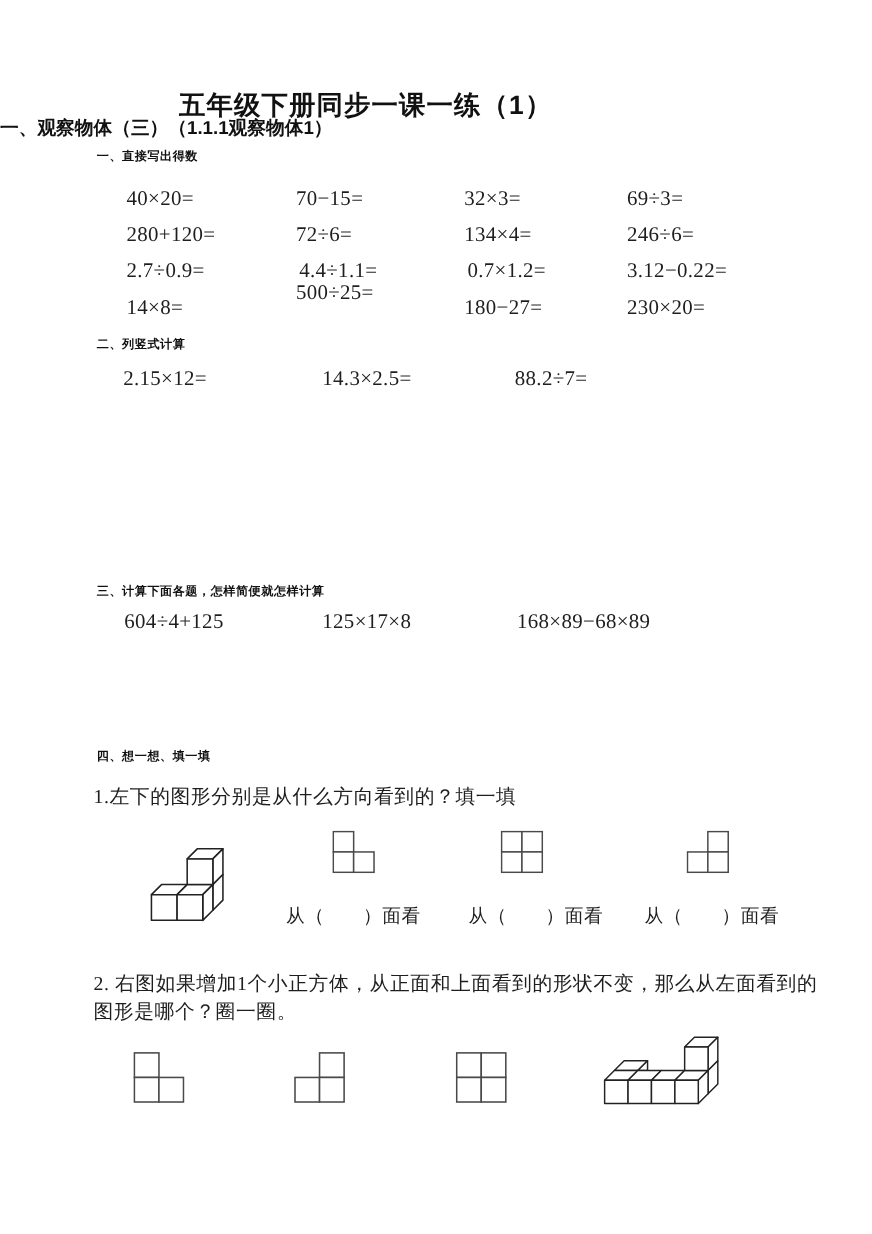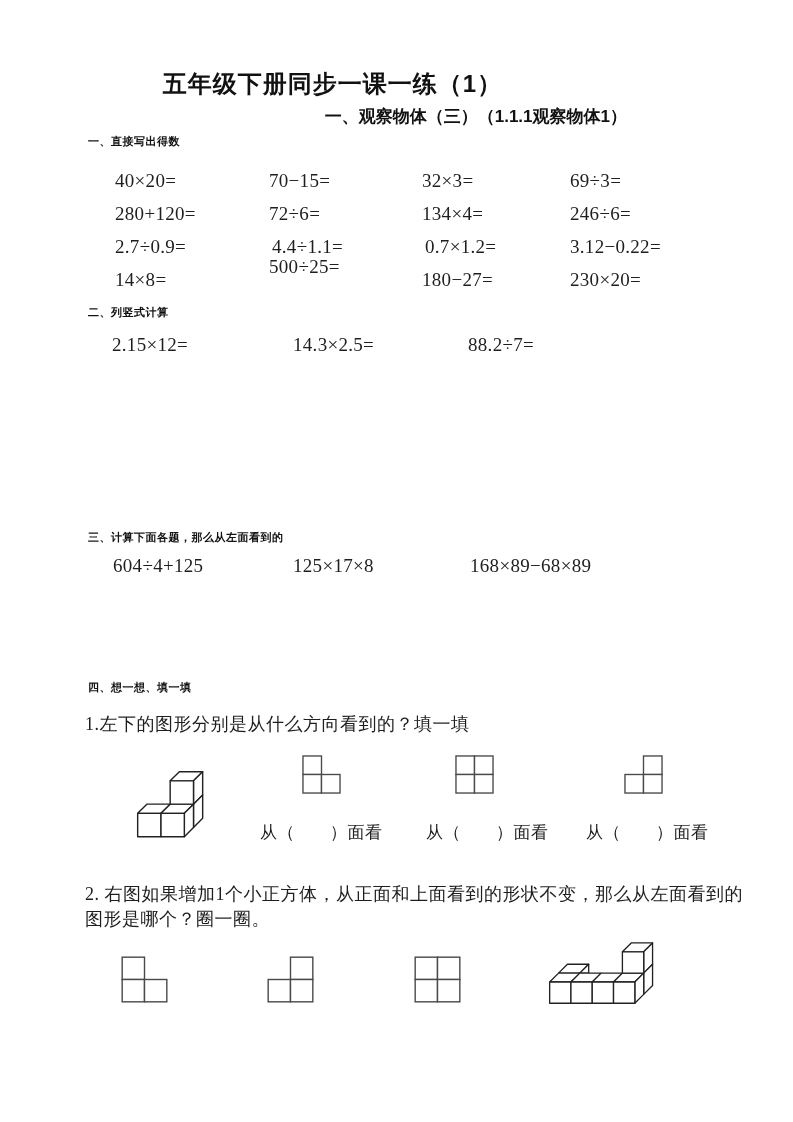--- a/index.html
+++ b/index.html
@@ -2,26 +2,26 @@
 <html><head>
 <meta charset="utf-8">
 <style>
   html,body{margin:0;padding:0;}
   body{
     width:793px;height:1122px;background:#ffffff;position:relative;
     font-family:"Liberation Serif",serif;color:#1e1e1e;overflow:hidden;
   }
   .abs{position:absolute;white-space:nowrap;}
   .title{
-    top:68px;left:0;width:665px;text-align:center;
+    top:80px;left:0;width:665px;text-align:center;
     font-family:"Liberation Sans",sans-serif;font-weight:bold;
     font-size:24px;letter-spacing:1px;color:#111;
   }
   .subtitle{
-    top:105px;left:0;width:627px;text-align:right;
+    top:105px;left:0;width:627px;text-align:left;
     font-family:"Liberation Sans",sans-serif;font-weight:bold;
     font-size:17px;color:#111;
   }
   .sec-head{
     left:88px;
     font-family:"Liberation Sans",sans-serif;font-weight:bold;
     font-size:11px;letter-spacing:0.5px;color:#111;
   }
   .eq{font-size:19px;letter-spacing:0.3px;}
   .cjk{font-size:18px;letter-spacing:0.5px;}
@@ -54,21 +54,21 @@
 <span class="abs eq" style="left:115px;top:269px">14×8=</span>
 <span class="abs eq" style="left:269px;top:256px">500÷25=</span>
 <span class="abs eq" style="left:422px;top:269px">180−27=</span>
 <span class="abs eq" style="left:570px;top:269px">230×20=</span>
 
 <div class="abs sec-head" style="top:305px">二、列竖式计算</div>
 <span class="abs eq" style="left:112px;top:334px">2.15×12=</span>
 <span class="abs eq" style="left:293px;top:334px">14.3×2.5=</span>
 <span class="abs eq" style="left:468px;top:334px">88.2÷7=</span>
 
-<div class="abs sec-head" style="top:530px">三、计算下面各题，那么从左面看到的</div>
+<div class="abs sec-head" style="top:530px">三、计算下面各题，怎样简便就怎样计算</div>
 <span class="abs eq" style="left:113px;top:555px">604÷4+125</span>
 <span class="abs eq" style="left:293px;top:555px">125×17×8</span>
 <span class="abs eq" style="left:470px;top:555px">168×89−68×89</span>
 
 <div class="abs sec-head" style="top:680px">四、想一想、填一填</div>
 <div class="abs cjk" style="left:85px;top:712px">1.左下的图形分别是从什么方向看到的？填一填</div>
 
 <div class="abs" style="left:136px;top:770px">
   <svg width="70" height="70" viewBox="0 0 84 84">
     <g fill="#ffffff" stroke="#222222" stroke-width="1.7" stroke-linejoin="round">

